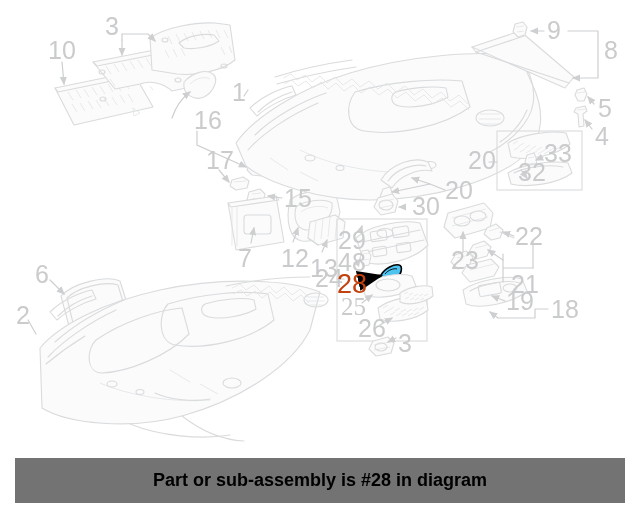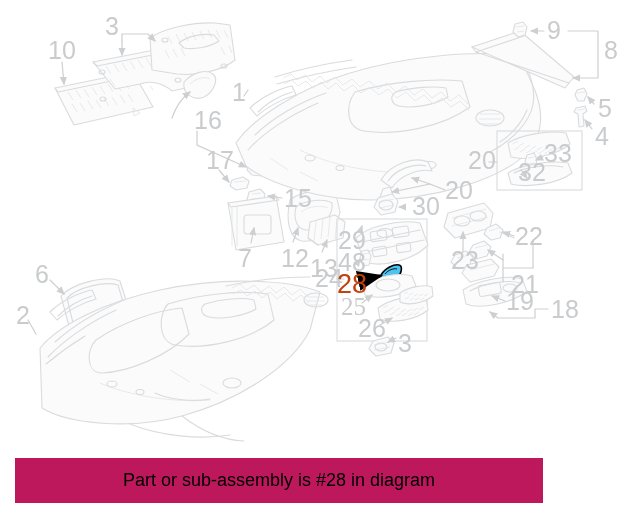--- a/index.html
+++ b/index.html
@@ -29,27 +29,28 @@
   .lbl.hl{
     color:#c2410c;
     font-size:27px;
     font-weight:400;
   }
 
   
   #banner{
     position:absolute;
     left:15px; top:458px;
-    width:528px; height:45px;
-    background:#be185d;
+    width:610px; height:45px;
+    background:#737373;
     display:flex;
     flex-direction:column;
     align-items:center;
     justify-content:center;
     box-sizing:border-box;
+    font-weight:bold;
   }
   #banner .line{
     color:#000;
     font-family:"Liberation Sans", sans-serif;
     font-size:18px;
     line-height:21px;
     white-space:nowrap;
   }
 </style>
 </head>

